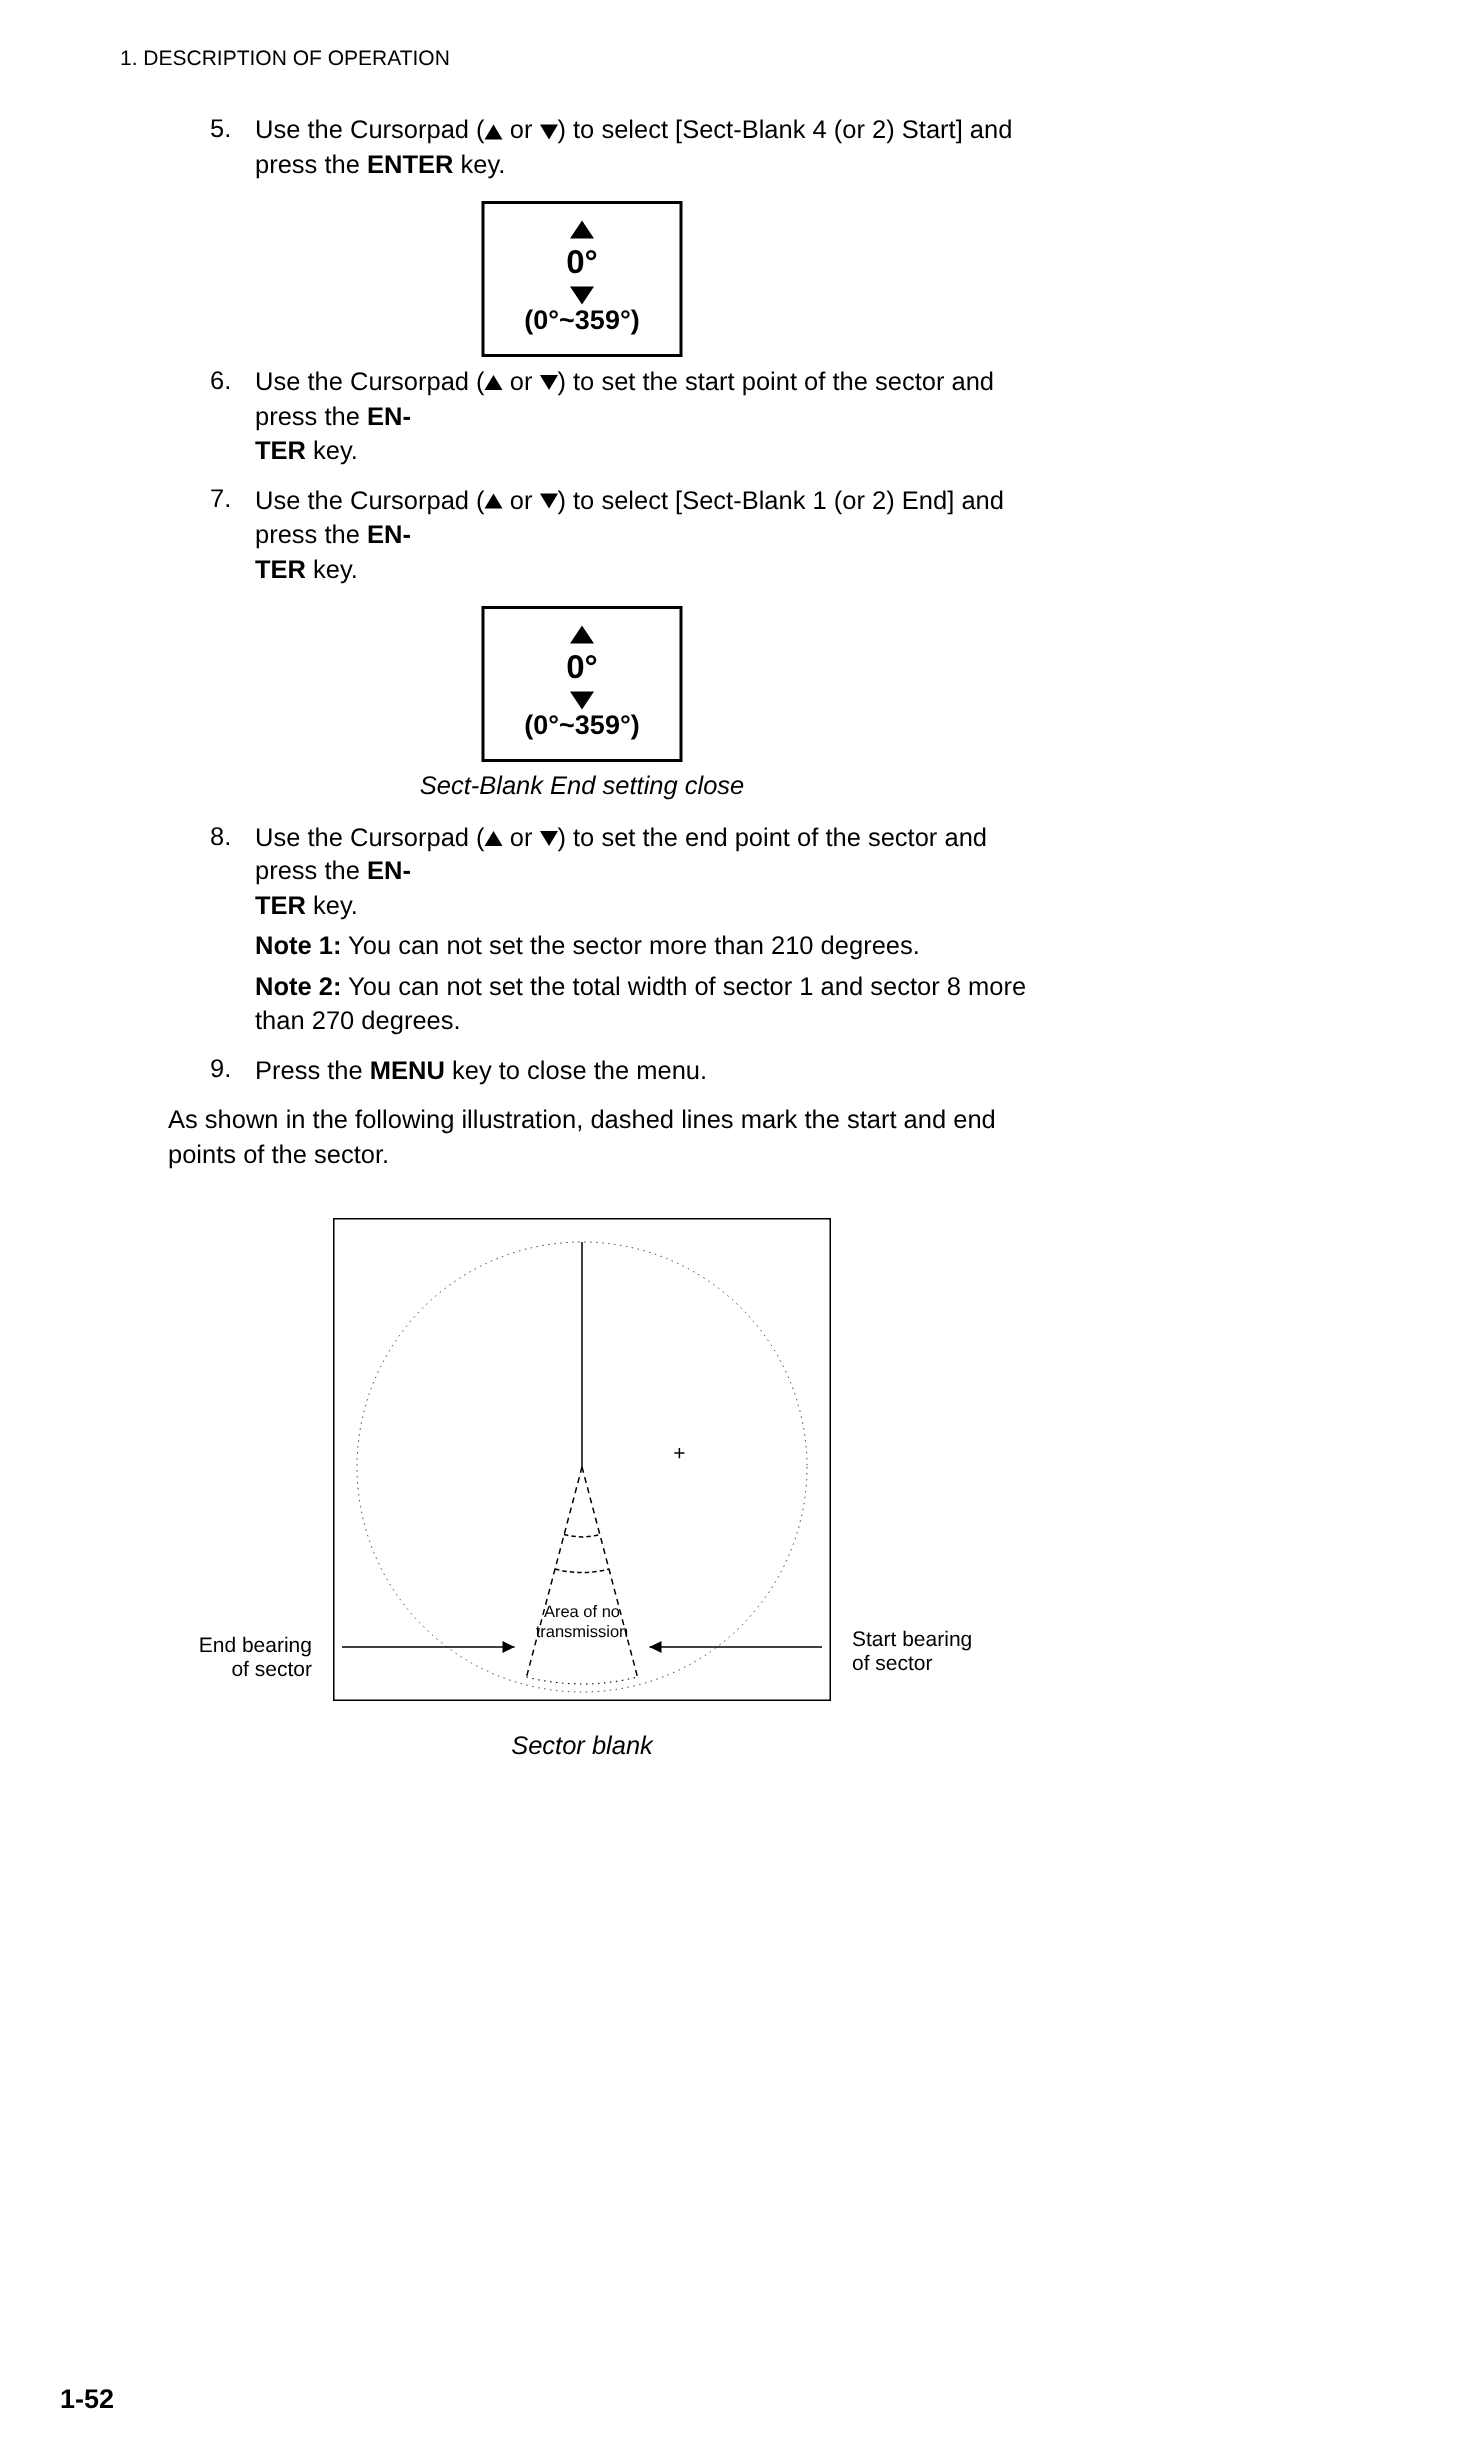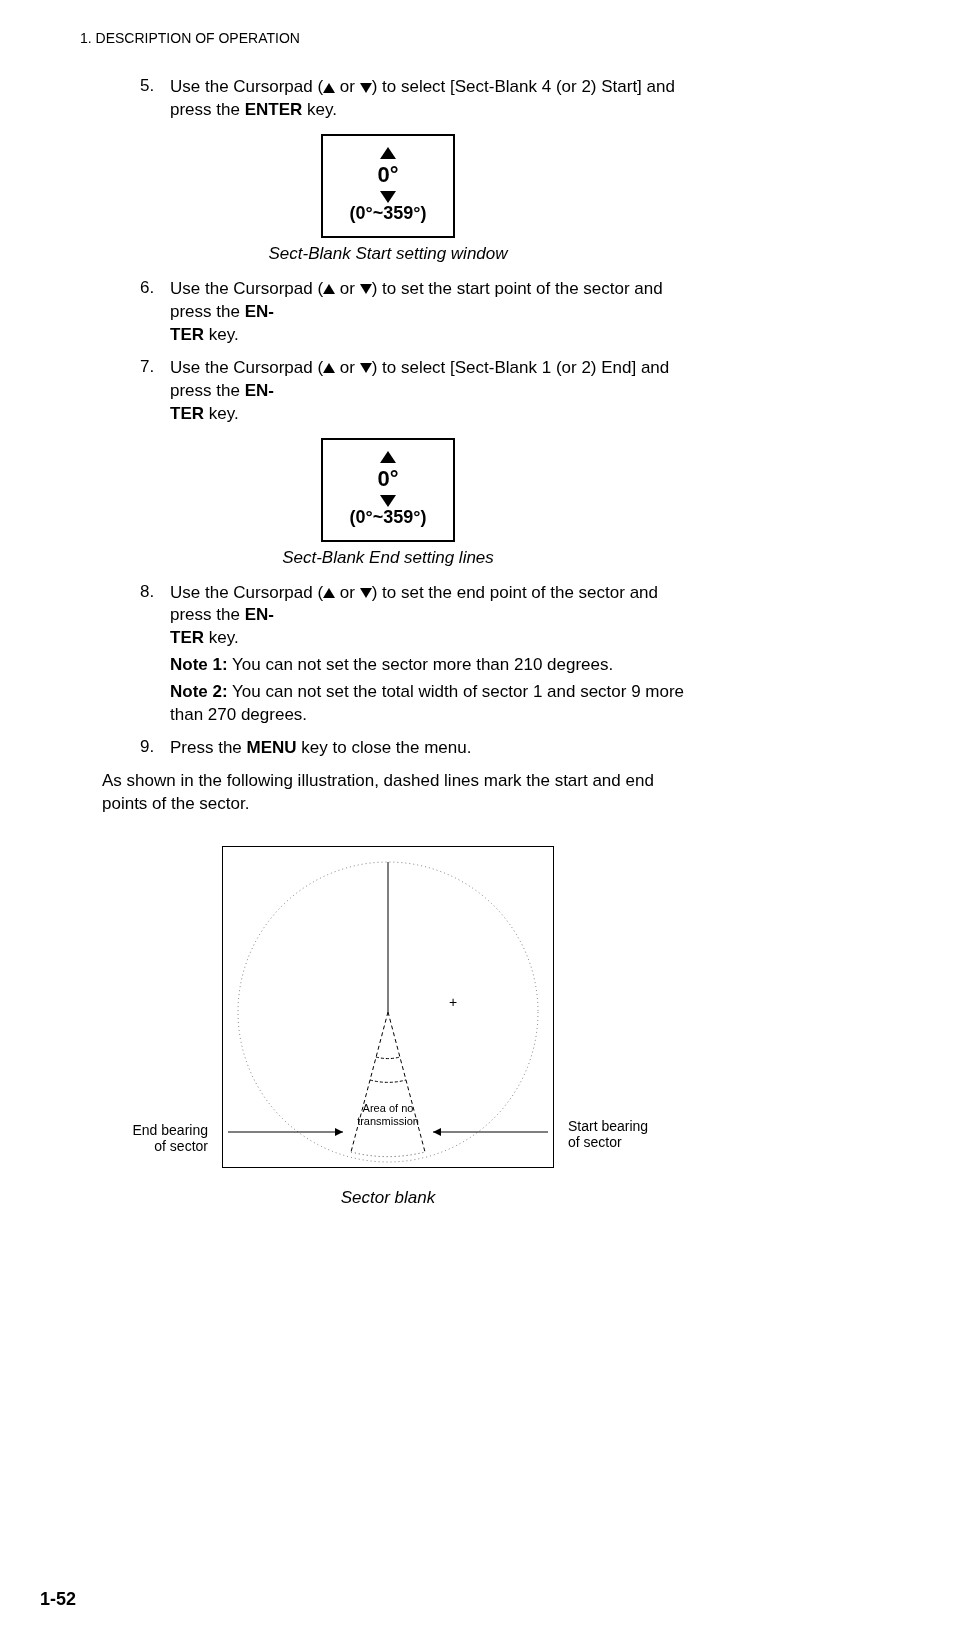--- a/index.html
+++ b/index.html
@@ -59,21 +59,21 @@
   .figure-caption {
     text-align: center;
     font-style: italic;
     margin-bottom: 14px;
     font-size: 17px;
   }
   .note {
     margin-top: 4px;
   }
   .body-text {
-    margin-left: 22px;
+    margin-left: 32px;
     margin-top: 10px;
     line-height: 1.35;
   }
   .diagram-wrap {
     margin: 30px auto 10px auto;
     width: 560px;
     position: relative;
   }
   .diagram-frame {
     border: 1px solid #000;
@@ -133,21 +133,20 @@
       <span>Use the Cursorpad (</span><span class="tri tri-up"></span><span> or </span><span class="tri tri-down"></span><span>) to select [Sect-Blank 4 (or 2) Start] and press the </span><strong>ENTER</strong><span> key.</span>
     </div>
   </div>
 
   <div class="figure-box">
     <div class="triangle-up"></div>
     <div class="value">0°</div>
     <div class="triangle-down"></div>
     <div class="range">(0°~359°)</div>
   </div>
-  <div class="figure-caption">Sect-Blank Start setting window</div>
 
   <div class="step">
     <div class="step-num">6.</div>
     <div class="step-body">
       <span>Use the Cursorpad (</span><span class="tri tri-up"></span><span> or </span><span class="tri tri-down"></span><span>) to set the start point of the sector and press the </span><strong>EN-</strong><br><strong>TER</strong><span> key.</span>
     </div>
   </div>
 
   <div class="step">
     <div class="step-num">7.</div>
@@ -155,28 +154,28 @@
       <span>Use the Cursorpad (</span><span class="tri tri-up"></span><span> or </span><span class="tri tri-down"></span><span>) to select [Sect-Blank 1 (or 2) End] and press the </span><strong>EN-</strong><br><strong>TER</strong><span> key.</span>
     </div>
   </div>
 
   <div class="figure-box">
     <div class="triangle-up"></div>
     <div class="value">0°</div>
     <div class="triangle-down"></div>
     <div class="range">(0°~359°)</div>
   </div>
-  <div class="figure-caption">Sect-Blank End setting lines</div>
+  <div class="figure-caption">Sect-Blank End setting close</div>
 
   <div class="step">
     <div class="step-num">8.</div>
     <div class="step-body">
       <span>Use the Cursorpad (</span><span class="tri tri-up"></span><span> or </span><span class="tri tri-down"></span><span>) to set the end point of the sector and press the </span><strong>EN-</strong><br><strong>TER</strong><span> key.</span>
       <div class="note"><strong>Note 1:</strong><span> You can not set the sector more than 210 degrees.</span></div>
-      <div class="note"><strong>Note 2:</strong><span> You can not set the total width of sector 1 and sector 9 more than 270 degrees.</span></div>
+      <div class="note"><strong>Note 2:</strong><span> You can not set the total width of sector 1 and sector 8 more than 270 degrees.</span></div>
     </div>
   </div>
 
   <div class="step">
     <div class="step-num">9.</div>
     <div class="step-body">
       <span>Press the </span><strong>MENU</strong><span> key to close the menu.</span>
     </div>
   </div>
 

